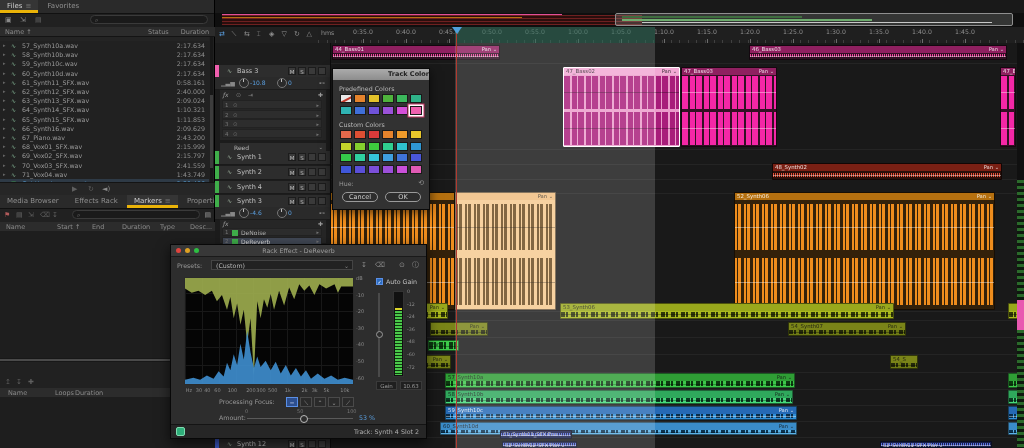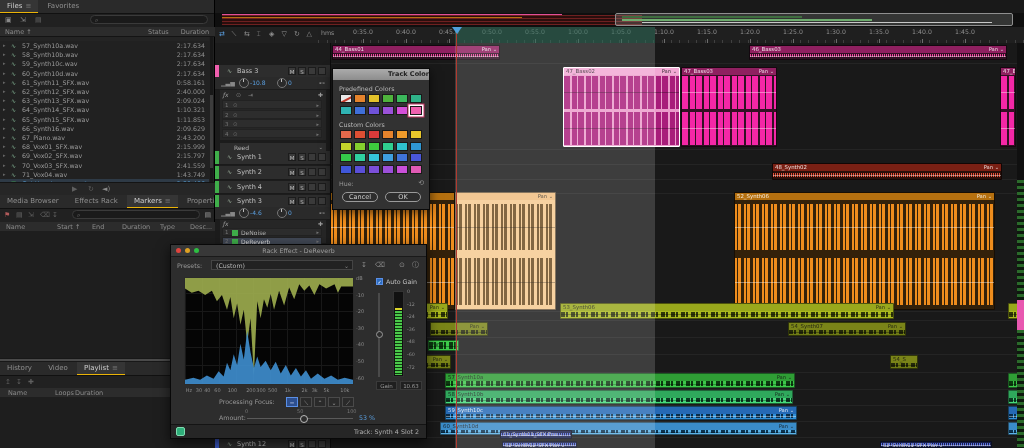--- a/index.html
+++ b/index.html
@@ -2,21 +2,21 @@
 <html><head>
 <meta charset="utf-8">
 <style>
   html,body{margin:0;padding:0;background:#0c0c0c}
   #stage{position:relative;width:1024px;height:448px;overflow:hidden;background:#191919;
          font-family:"DejaVu Sans",sans-serif;color:#a8a8a8;-webkit-font-smoothing:none}
   .abs{position:absolute}
   .panel{position:absolute;background:#212121;border-right:1px solid #000;box-sizing:border-box}
   .tabbar{position:absolute;left:0;right:0;top:0;height:13px;background:#2a2a2a;border-bottom:1px solid #111;font-size:7px;white-space:nowrap}
   .tab{display:inline-block;padding:2px 7px 0 7px;color:#8f8f8f;height:13px;box-sizing:border-box}
-  .tab.active{background:#353535;color:#cfcfcf;border-bottom:1px solid #eab308}
+  .tab.active{background:#353535;color:#cfcfcf;border-bottom:3px solid #eab308}
   .mi{color:#777;margin-left:3px}
   .colhdr{position:absolute;font-size:6.5px;color:#8a8a8a}
   .searchpill{position:absolute;height:9px;background:#1a1a1a;border:1px solid #3a3a3a;border-radius:5px;font-size:6px;color:#777;padding-left:4px;box-sizing:border-box}
   .ico{position:absolute;font-size:7px;color:#8a8a8a;line-height:9px}
   .dim{color:#5f5f5f}
   .filerow{position:absolute;left:0;width:209px;height:9.2px;font-size:6.3px;line-height:9.2px;white-space:nowrap;overflow:hidden}
   .filerow .nm{position:absolute;left:22px;color:#9a9a9a}
   .filerow .dur{position:absolute;right:4px;color:#8f8f8f}
   .filerow .ex{position:absolute;left:3px;color:#666;font-size:5px}
   .filerow .wv{position:absolute;left:11px;color:#7fae8f;font-size:6px}
@@ -195,25 +195,20 @@
       <span class="colhdr" style="left:160px;top:1px">Type</span>
       <span class="colhdr" style="left:190px;top:1px">Desc...</span>
     </div>
     <div style="position:absolute;left:0;top:36px;width:215px;bottom:0;background:#1e1e1e"></div>
   </div>
 
   <div class="panel" id="playlist-panel" style="left:0;top:358px;width:215px;height:90px">
     <div style="position:absolute;left:0;top:0;width:215px;height:4px;background:#181818">
       <div style="position:absolute;left:0;top:1px;width:190px;height:2px;background:#4a4a4a"></div>
     </div>
-    <div class="tabbar" style="top:4px">
-      <span class="tab">History</span>
-      <span class="tab">Video</span>
-      <span class="tab active"><span>Playlist</span><span class="mi">≡</span></span>
-    </div>
     <span class="ico dim" style="left:5px;top:20px">↥</span>
     <span class="ico dim" style="left:16px;top:20px">↧</span>
     <span class="ico dim" style="left:28px;top:20px">✚</span>
     <div style="position:absolute;left:0;top:30px;width:215px;height:9px;background:#2c2c2c;border-bottom:1px solid #141414">
       <span class="colhdr" style="left:8px;top:1px">Name</span>
       <span class="colhdr" style="left:55px;top:1px">Loops</span>
       <span class="colhdr" style="left:75px;top:1px">Duration</span>
     </div>
     <div style="position:absolute;left:0;top:39px;width:215px;bottom:0;background:#1e1e1e"></div>
   </div>

